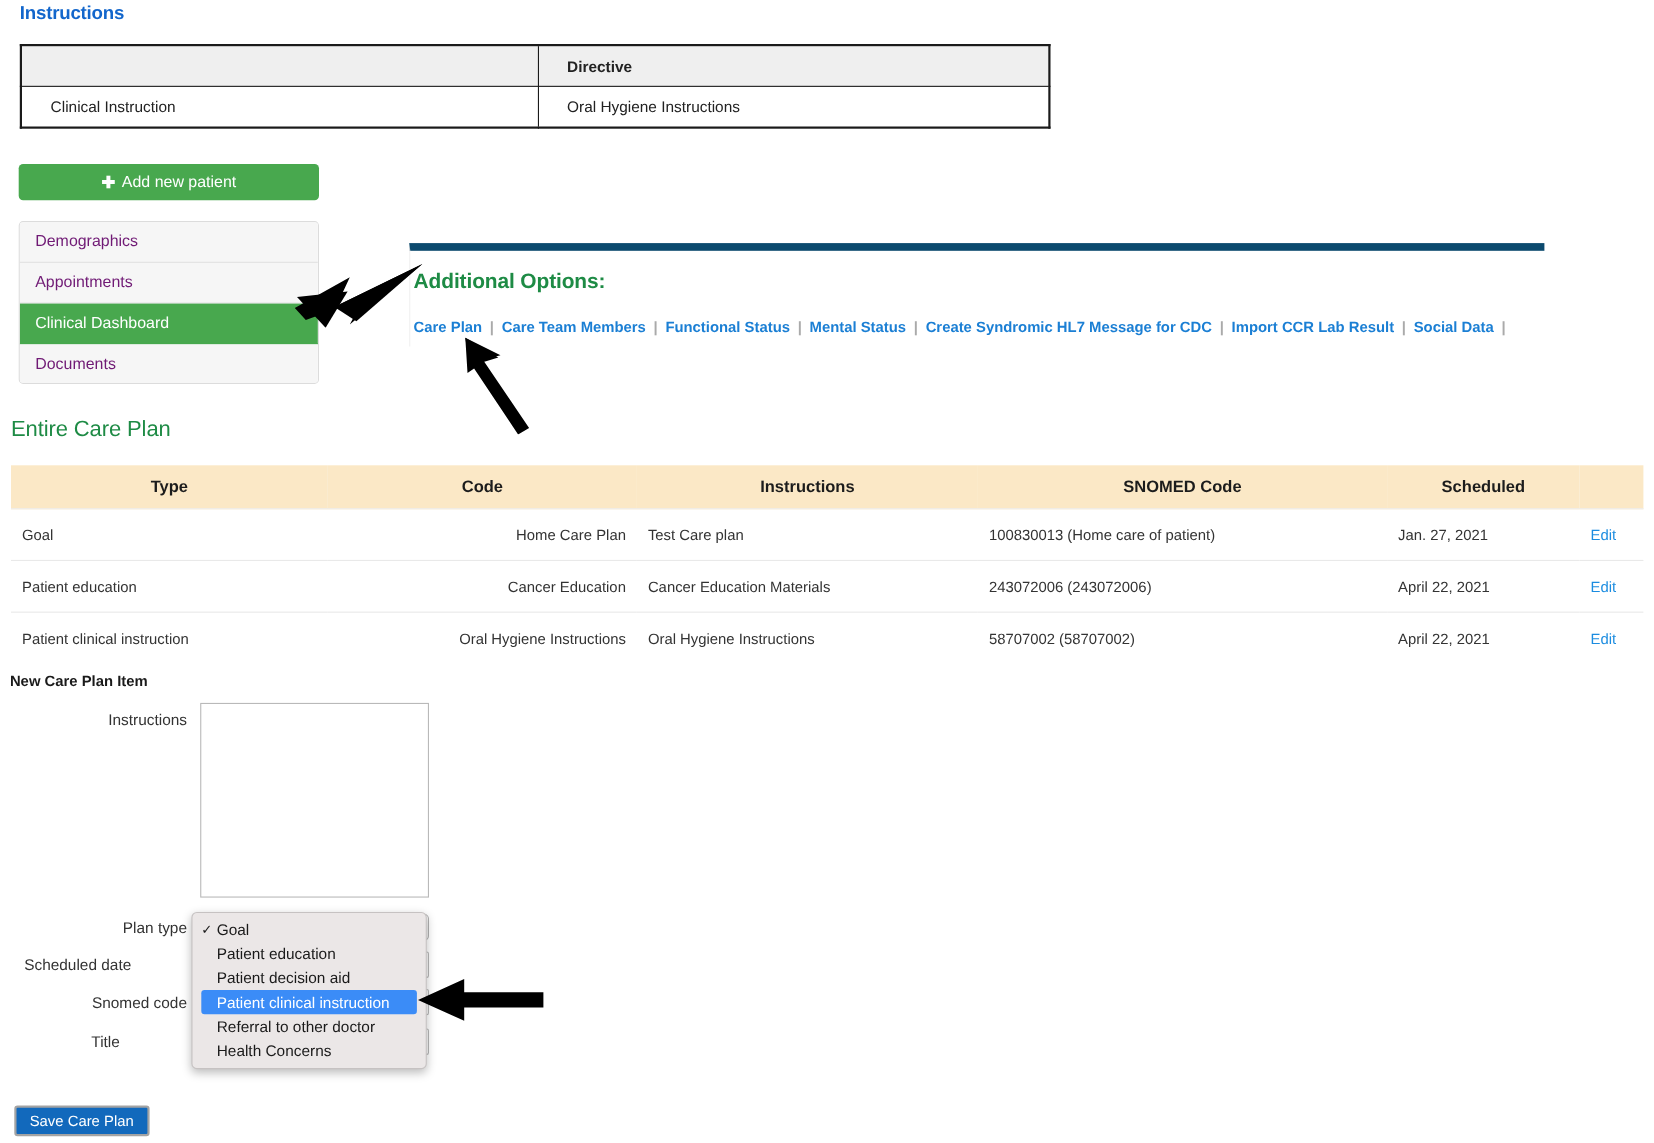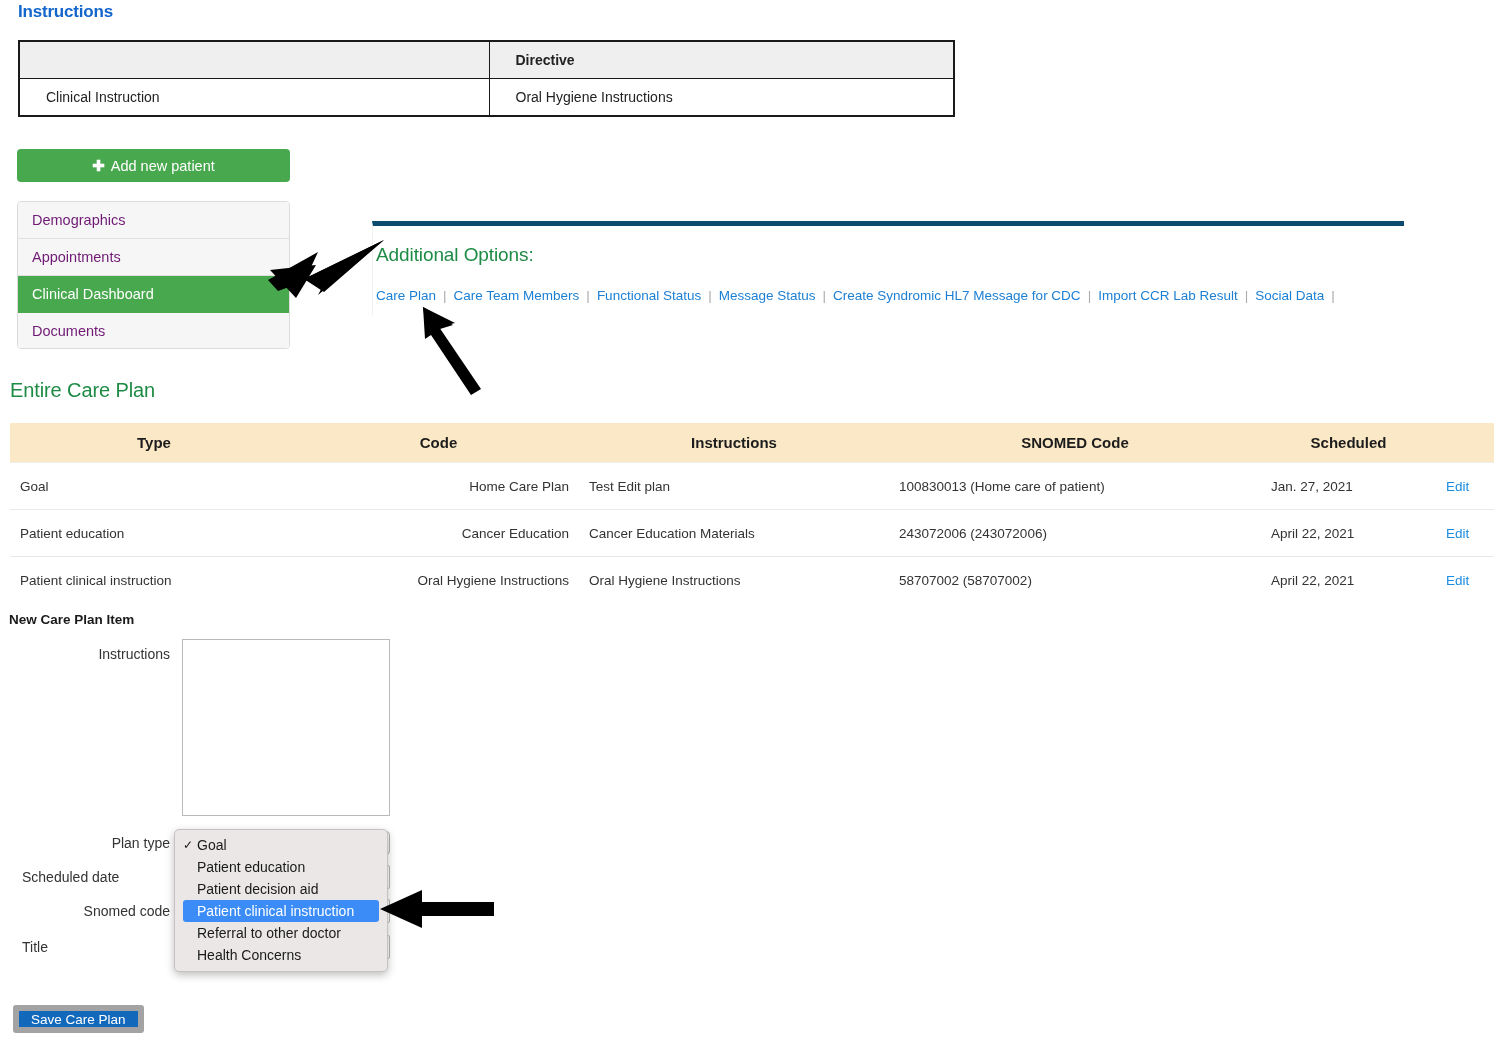--- a/index.html
+++ b/index.html
@@ -77,23 +77,24 @@
   .sidebar-item.active {
     background: #48a84e;
     color: #ffffff;
     border-bottom-color: #48a84e;
   }
 
   
   .addl-panel {
     position: absolute; left: 372px; top: 221px;
     width: 1032px; height: 94px;
-    border-top: 5px solid #0c4a6e;
+    border-top: 7px solid #0c4a6e;
     border-left: 1px solid #f0f0f0;
     background: #fff;
+    font-weight: bold;
   }
   .addl-title {
     position: absolute; left: 3px; top: 18px;
     font-size: 19px; color: #1e8b45;
     letter-spacing: -0.1px;
   }
   .addl-links {
     position: absolute; left: 3px; top: 62px;
     font-size: 13.5px;
     white-space: nowrap;
@@ -152,21 +153,21 @@
     border: 1px solid #b9b9b9;
     background: #fff;
     resize: none;
     font-family: "Liberation Sans", sans-serif;
     font-size: 13px;
   }
   .label-instructions { position: absolute; left: 22px; top: 646px; width: 148px; text-align: right; font-size: 14px; color:#333; }
   .label-plantype    { position: absolute; left: 22px; top: 835px; width: 148px; text-align: right; font-size: 14px; color:#333; }
   .label-scheddate   { position: absolute; left: 22px; top: 869px; width: 148px; text-align: left; font-size: 14px; color:#333; }
   .label-snomed      { position: absolute; left: 22px; top: 903px; width: 148px; text-align: right; font-size: 14px; color:#333; }
-  .label-title       { position: absolute; left: 22px; top: 939px; width: 148px; text-align: left; font-size: 14px; color:#333; }
+  .label-title       { position: absolute; left: 22px; top: 939px; width: 148px; text-align: center; font-size: 14px; color:#333; }
 
   .sel-box {
     position: absolute; left: 182px;
     width: 208px; height: 24px;
     border: 1px solid #b2b2b2;
     border-radius: 4px;
     background: linear-gradient(#fdfdfd, #f0f0f0);
     font-size: 13px;
     color: #222;
     padding: 2px 6px;
@@ -209,21 +210,21 @@
     border-radius: 3px;
     padding-left: 0;
   }
   .dd-item.selected .dd-check { width: 14px; }
 
   
   .save-btn {
     position: absolute; left: 13px; top: 1005px;
     height: 28px; padding: 0 12px;
     background: #1269bc;
-    border: 6px solid #a3a3a3;
+    border: 2px solid #a3a3a3;
     border-radius: 3px;
     color: #fff; font-size: 13.5px;
     font-family: "Liberation Sans", sans-serif;
     cursor: pointer;
   }
 
   
   .arrow-svg { position: absolute; pointer-events: none; z-index: 60; }
 </style>
 </head>
@@ -264,42 +265,42 @@
       <span>Clinical Dashboard</span>
     </div>
     <div class="sidebar-item">
       <span>Documents</span>
     </div>
   </div>
 
   <div class="addl-panel">
     <div class="addl-title">Additional Options:</div>
     <div class="addl-links">
-      <a>Care Plan</a><span class="sep">|</span><a>Care Team Members</a><span class="sep">|</span><a>Functional Status</a><span class="sep">|</span><a>Message Status</a><span class="sep">|</span><a>Create Syndromic HL7 Message for CDC</a><span class="sep">|</span><a>Import CCR Lab Result</a><span class="sep">|</span><a>Social Data</a><span class="sep">|</span>
+      <a>Care Plan</a><span class="sep">|</span><a>Care Team Members</a><span class="sep">|</span><a>Functional Status</a><span class="sep">|</span><a>Mental Status</a><span class="sep">|</span><a>Create Syndromic HL7 Message for CDC</a><span class="sep">|</span><a>Import CCR Lab Result</a><span class="sep">|</span><a>Social Data</a><span class="sep">|</span>
     </div>
   </div>
 
   <div class="careplan-title">Entire Care Plan</div>
 
   <table class="careplan-table">
     <thead>
       <tr>
         <th class="c-type">Type</th>
         <th class="c-plan">Code</th>
         <th class="c-instr">Instructions</th>
         <th class="c-snomed">SNOMED Code</th>
         <th class="c-sched">Scheduled</th>
         <th class="c-edit"></th>
       </tr>
     </thead>
     <tbody>
       <tr>
         <td class="c-type">Goal</td>
         <td class="c-plan">Home Care Plan</td>
-        <td class="c-instr">Test Edit plan</td>
+        <td class="c-instr">Test Care plan</td>
         <td class="c-snomed">100830013 (Home care of patient)</td>
         <td class="c-sched">Jan. 27, 2021</td>
         <td class="c-edit"><a class="edit-link">Edit</a></td>
       </tr>
       <tr>
         <td class="c-type">Patient education</td>
         <td class="c-plan">Cancer Education</td>
         <td class="c-instr">Cancer Education Materials</td>
         <td class="c-snomed">243072006 (243072006)</td>
         <td class="c-sched">April 22, 2021</td>

